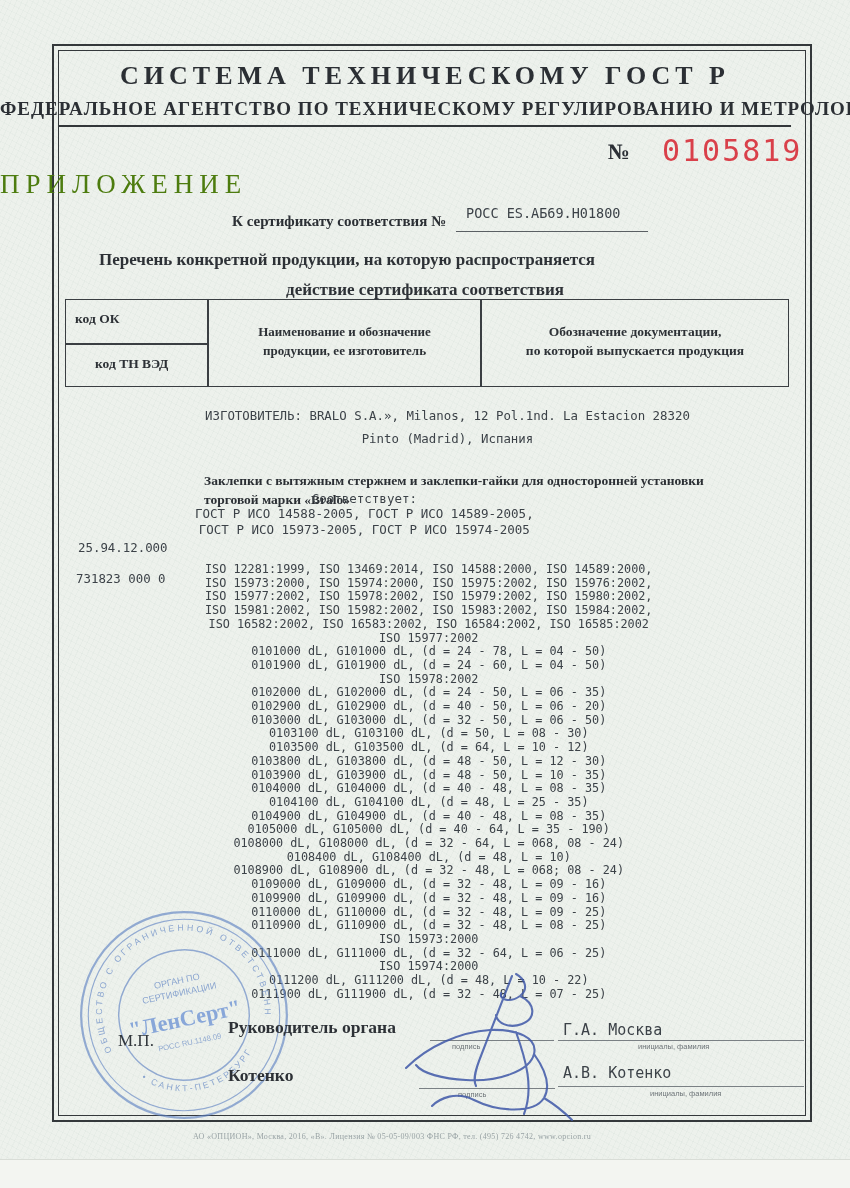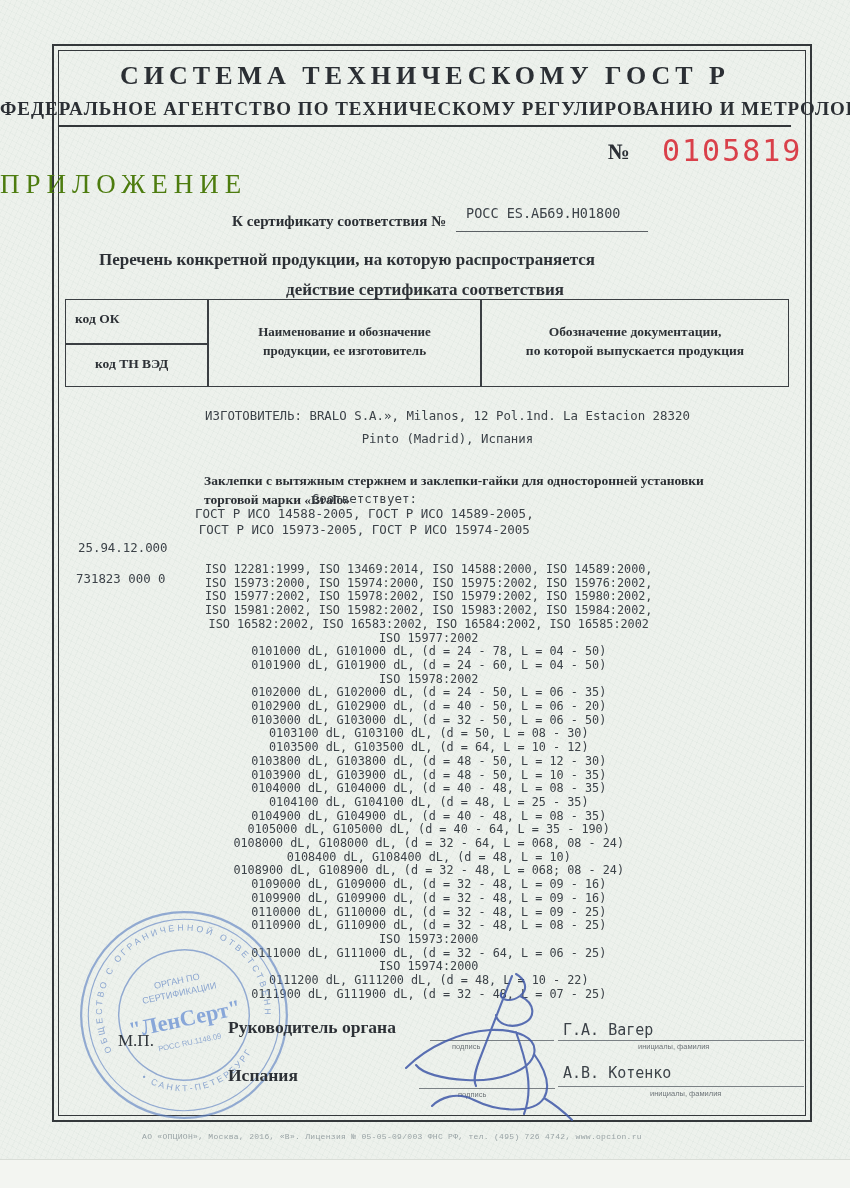--- a/index.html
+++ b/index.html
@@ -67,21 +67,21 @@
   .cap-sign2{left:458px;top:1090px;}
   .name1{left:563px;top:1021px;font-size:15px;}
   .name2{left:563px;top:1064px;font-size:15px;}
   .name-line1{left:558px;top:1040px;width:246px;height:1px;background:#7a8084;}
   .name-line2{left:558px;top:1086px;width:246px;height:1px;background:#7a8084;}
   .cap-init1{left:638px;top:1042px;}
   .cap-init2{left:650px;top:1089px;}
   .mp{left:118px;top:1031px;font-size:17px;color:#32373c;}
   
   .footer{left:0;top:1132px;width:784px;text-align:center;
-    font-family:Liberation Mono, monospace;font-size:8px;color:#99a3a5;letter-spacing:.3px;}
+    font-family:Liberation Serif, serif;font-size:8px;color:#99a3a5;letter-spacing:.3px;}
   .scan-edge{left:0;top:1159px;width:850px;height:29px;background:#f3f5f1;
     border-top:1px solid #d9ddd7;}
   
   .stamp-svg{left:72px;top:903px;opacity:.78;}
   .sign-svg{left:398px;top:972px;}
 </style>
 </head>
 <body>
 
 <div id="page">
@@ -152,25 +152,25 @@
       <text x="110" y="79" text-anchor="middle" font-family="Liberation Sans, sans-serif" font-size="9" fill="#5b80c2" stroke="none" opacity=".85">ОРГАН ПО</text>
       <text x="110" y="91" text-anchor="middle" font-family="Liberation Sans, sans-serif" font-size="9" fill="#5b80c2" stroke="none" opacity=".85">СЕРТИФИКАЦИИ</text>
       <text x="110" y="121" text-anchor="middle" font-family="Liberation Serif, serif" font-weight="bold" font-size="22" fill="#6d93d4" stroke="none">"ЛенСерт"</text>
       <text x="110" y="140" text-anchor="middle" font-family="Liberation Sans, sans-serif" font-size="7.5" fill="#5b80c2" stroke="none" opacity=".8">РОСС RU.1148.09</text>
     </g>
   </svg>
 
   <div class="abs sig-label1">Руководитель органа</div>
   <div class="abs sig-line1"></div>
   <div class="abs cap cap-sign1">подпись</div>
-  <div class="abs name1 mono">Г.А. Вагер</div>
+  <div class="abs name1 mono">Г.А. Москва</div>
   <div class="abs name-line1"></div>
   <div class="abs cap cap-init1">инициалы, фамилия</div>
 
-  <div class="abs sig-label2">Испания</div>
+  <div class="abs sig-label2">Котенко</div>
   <div class="abs sig-line2"></div>
   <div class="abs cap cap-sign2">подпись</div>
   <div class="abs name2 mono">А.В. Котенко</div>
   <div class="abs name-line2"></div>
   <div class="abs cap cap-init2">инициалы, фамилия</div>
 
   <div class="abs mp">М.П.</div>
 
   <svg class="abs sign-svg" width="230" height="150" viewBox="0 0 230 150">
     <g fill="none" stroke="#3f58a8" stroke-width="2.1" stroke-linecap="round" opacity=".85">

